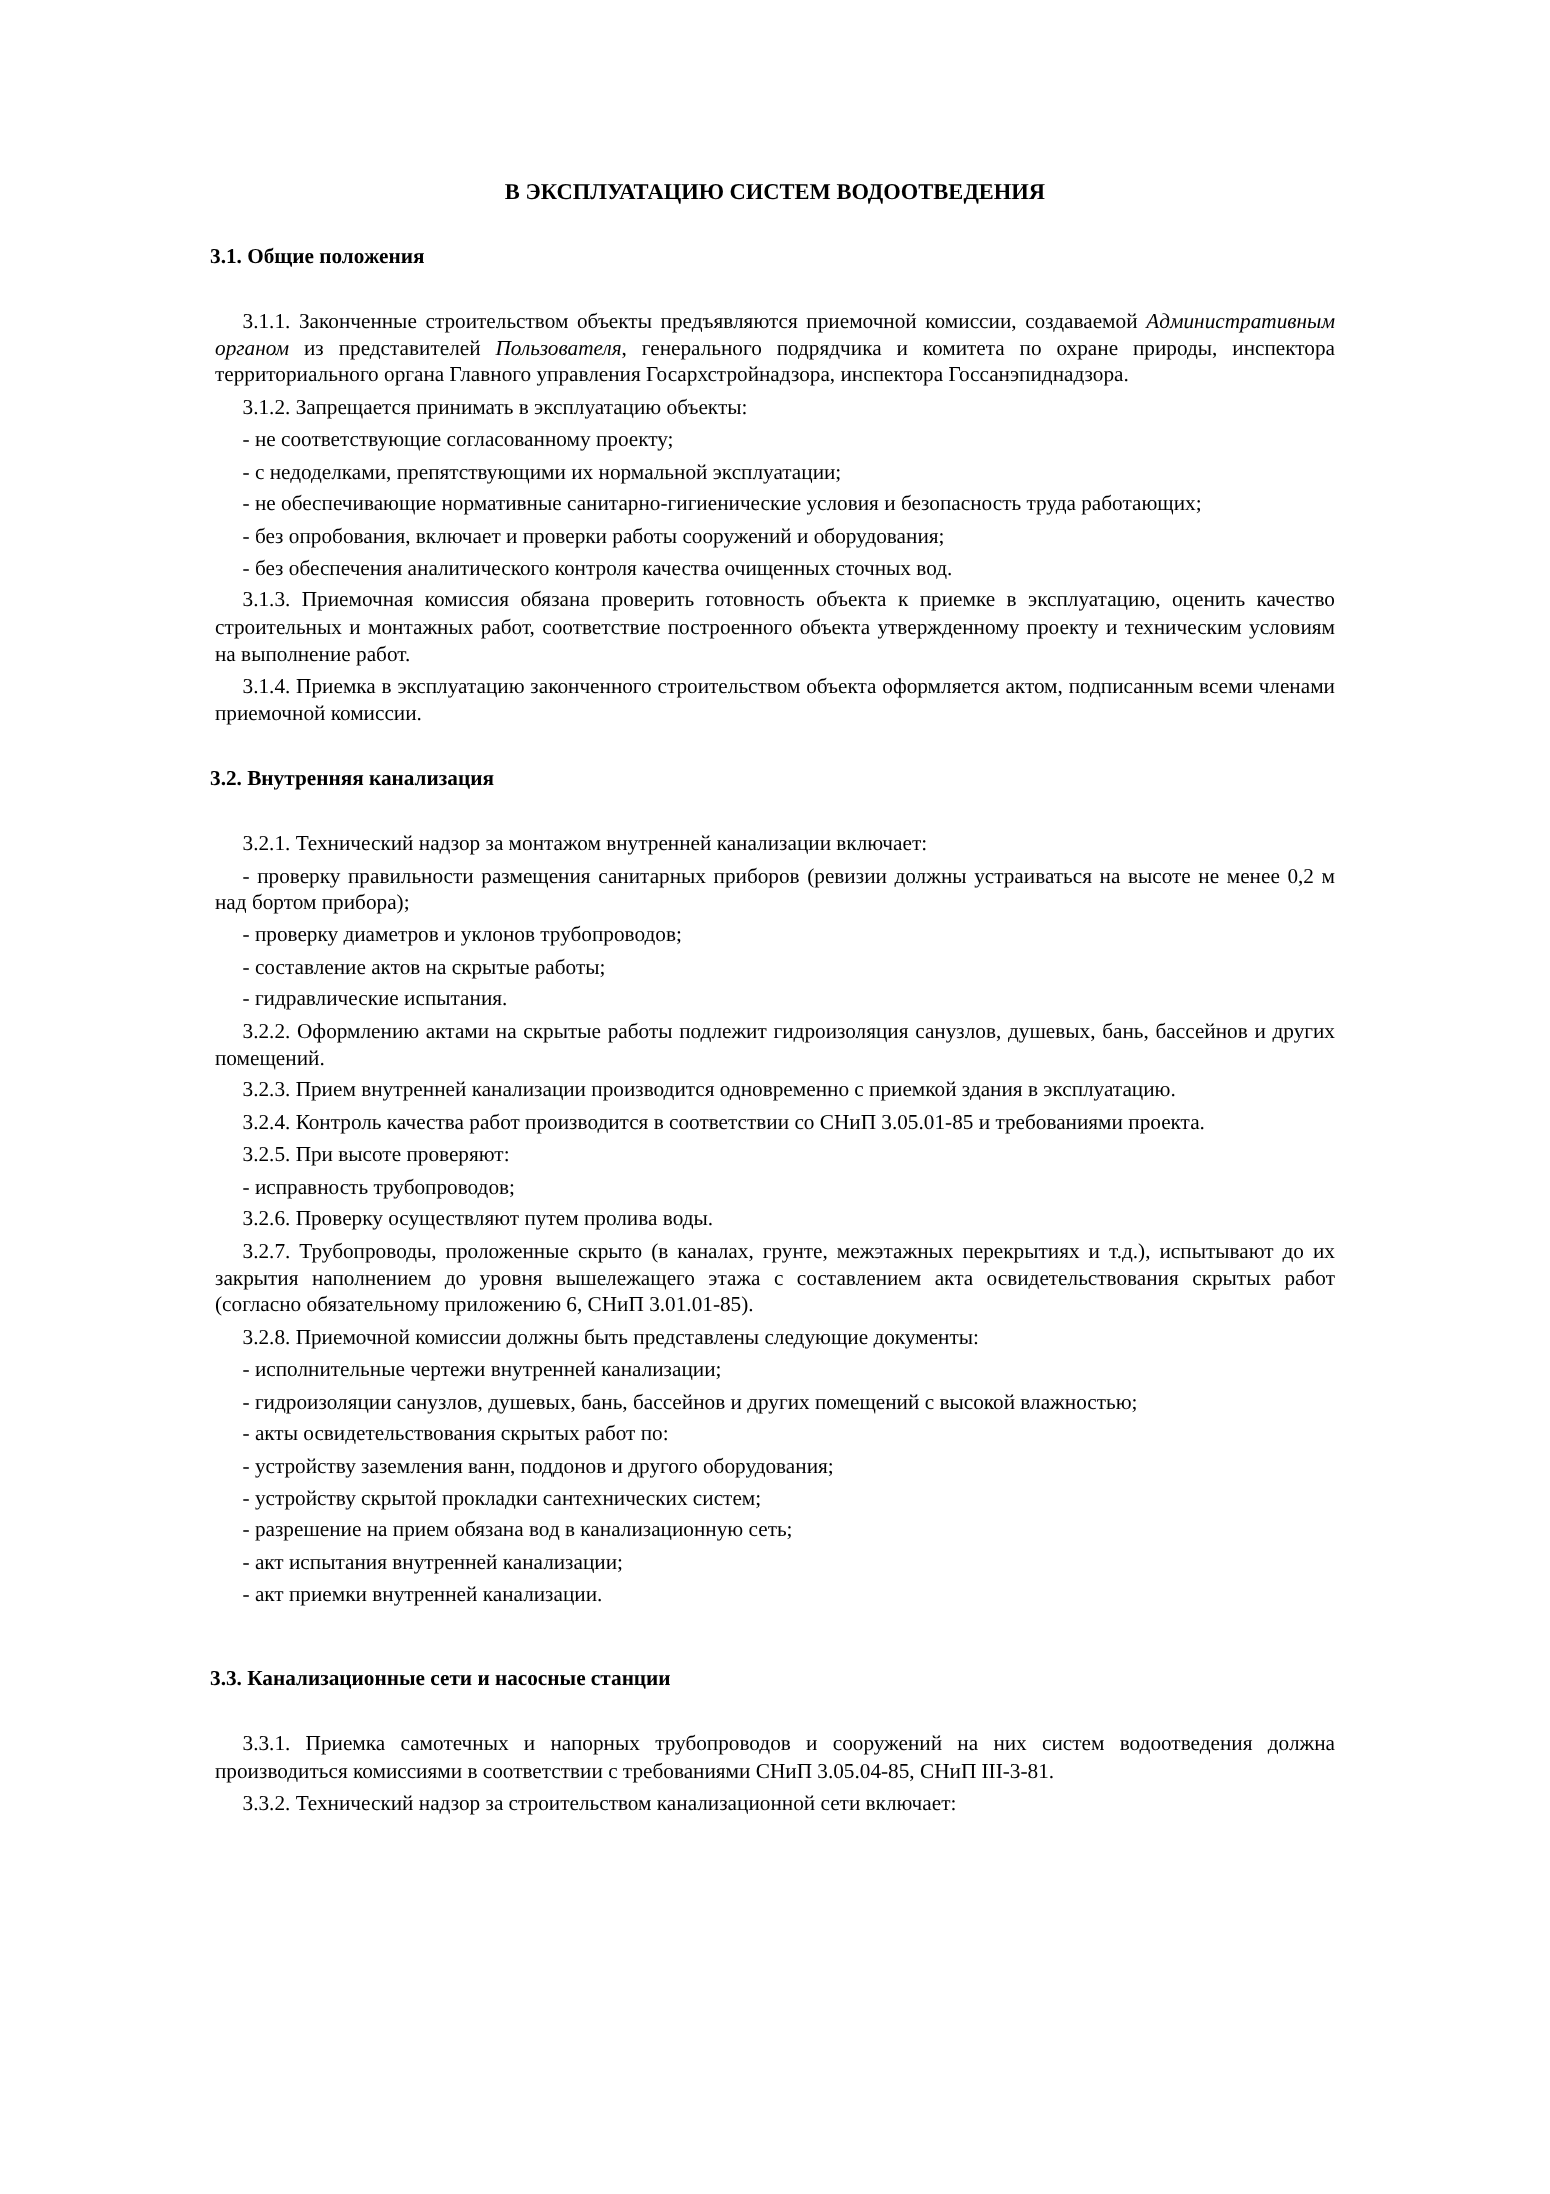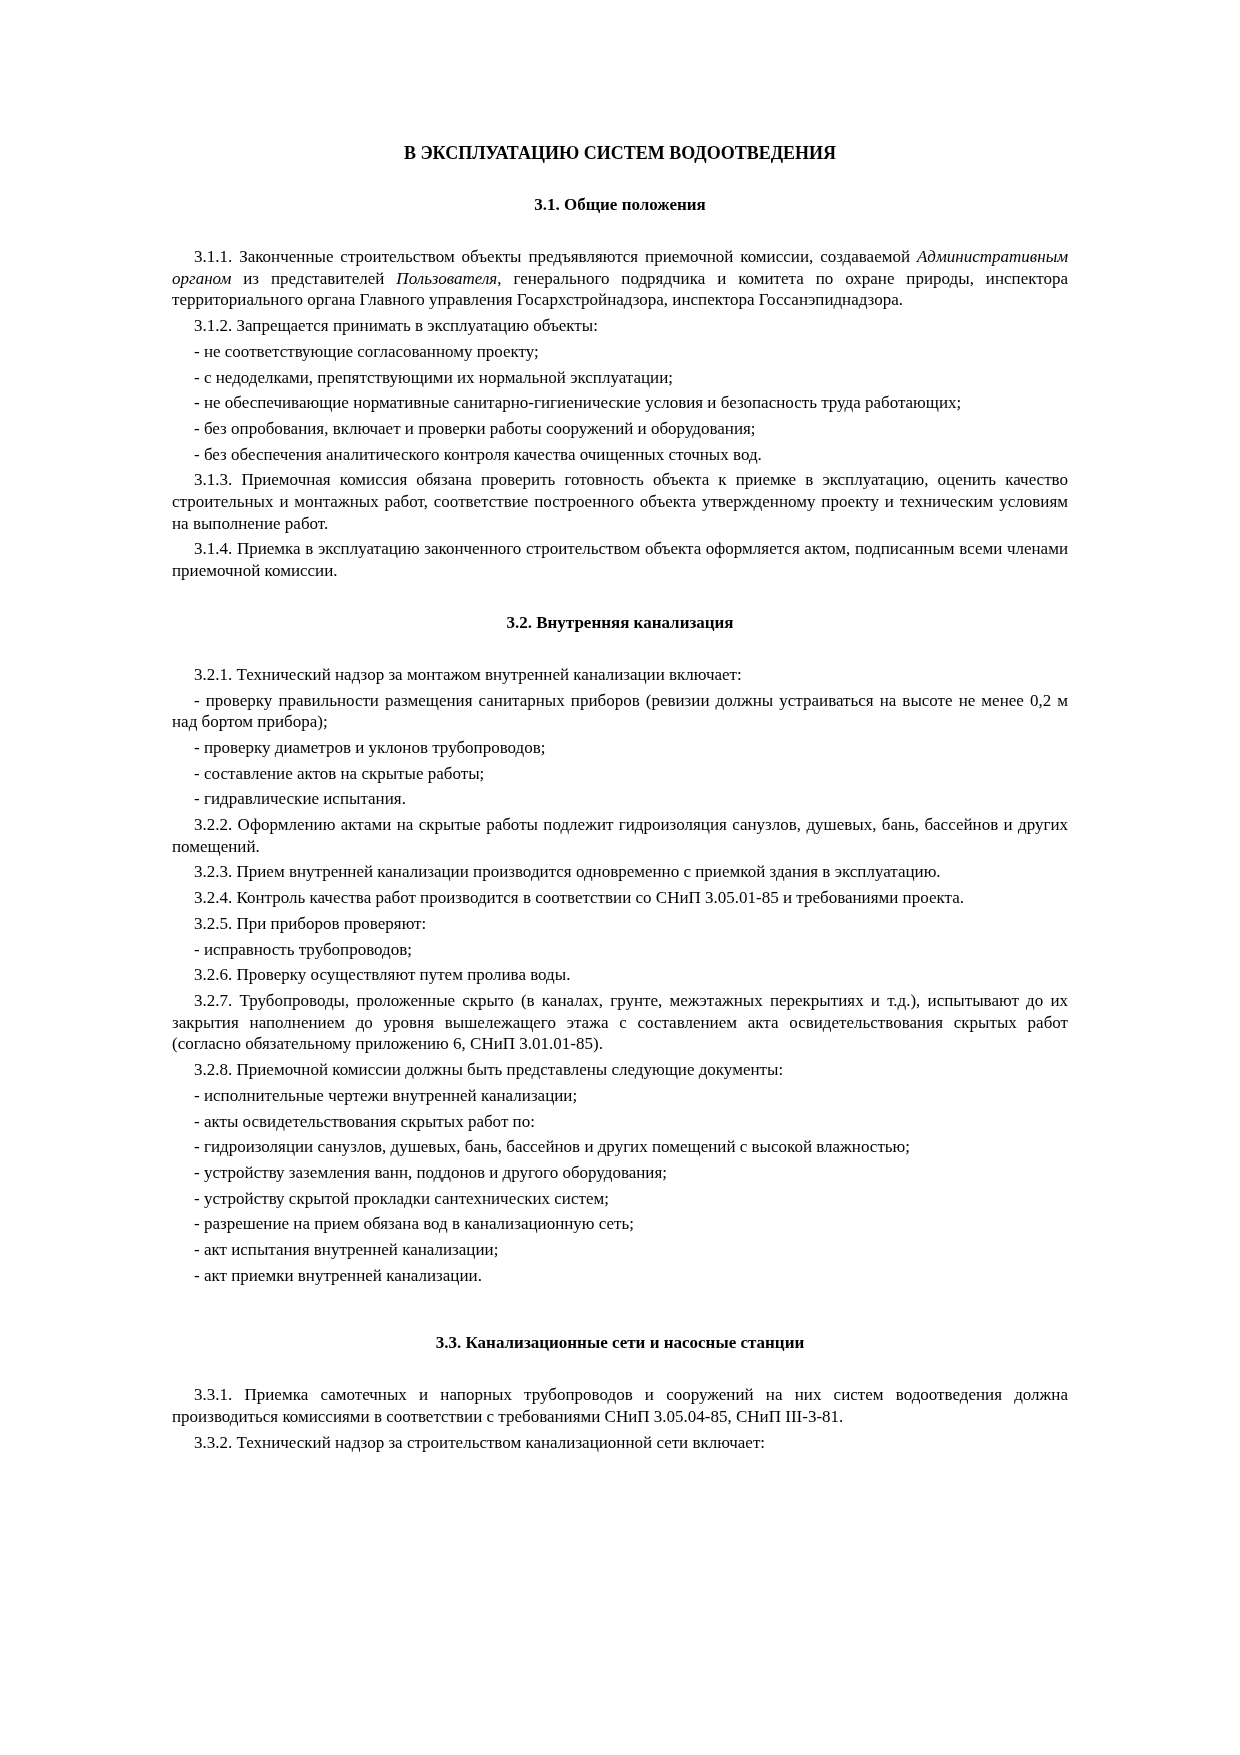--- a/index.html
+++ b/index.html
@@ -22,21 +22,21 @@
     font-size: 18px;
     line-height: 22px;
     font-weight: bold;
     text-align: center;
     margin: 0;
   }
   .sec-heading {
     font-size: 17px;
     line-height: 22px;
     font-weight: bold;
-    text-align: center;
+    text-align: left;
     margin: 30px 0;
   }
   .sec-heading.big-gap {
     margin-top: 46px;
   }
   .para {
     font-size: 17px;
     line-height: 21.7px;
     text-align: justify;
     text-indent: 22px;
@@ -67,28 +67,28 @@
   <h2 class="sec-heading">3.2. Внутренняя канализация</h2>
 
   <p class="para">3.2.1. Технический надзор за монтажом внутренней канализации включает:</p>
   <p class="para">- проверку правильности размещения санитарных приборов (ревизии должны устраиваться на высоте не менее 0,2 м над бортом прибора);</p>
   <p class="para">- проверку диаметров и уклонов трубопроводов;</p>
   <p class="para">- составление актов на скрытые работы;</p>
   <p class="para">- гидравлические испытания.</p>
   <p class="para">3.2.2. Оформлению актами на скрытые работы подлежит гидроизоляция санузлов, душевых, бань, бассейнов и других помещений.</p>
   <p class="para">3.2.3. Прием внутренней канализации производится одновременно с приемкой здания в эксплуатацию.</p>
   <p class="para">3.2.4. Контроль качества работ производится в соответствии со СНиП 3.05.01-85 и требованиями проекта.</p>
-  <p class="para">3.2.5. При приборов проверяют:</p>
+  <p class="para">3.2.5. При высоте проверяют:</p>
   <p class="para">- исправность трубопроводов;</p>
   <p class="para">3.2.6. Проверку осуществляют путем пролива воды.</p>
   <p class="para">3.2.7. Трубопроводы, проложенные скрыто (в каналах, грунте, межэтажных перекрытиях и т.д.), испытывают до их закрытия наполнением до уровня вышележащего этажа с составлением акта освидетельствования скрытых работ (согласно обязательному приложению 6, СНиП 3.01.01-85).</p>
   <p class="para">3.2.8. Приемочной комиссии должны быть представлены следующие документы:</p>
   <p class="para">- исполнительные чертежи внутренней канализации;</p>
+  <p class="para">- гидроизоляции санузлов, душевых, бань, бассейнов и других помещений с высокой влажностью;</p>
   <p class="para">- акты освидетельствования скрытых работ по:</p>
-  <p class="para">- гидроизоляции санузлов, душевых, бань, бассейнов и других помещений с высокой влажностью;</p>
   <p class="para">- устройству заземления ванн, поддонов и другого оборудования;</p>
   <p class="para">- устройству скрытой прокладки сантехнических систем;</p>
   <p class="para">- разрешение на прием обязана вод в канализационную сеть;</p>
   <p class="para">- акт испытания внутренней канализации;</p>
   <p class="para">- акт приемки внутренней канализации.</p>
 
   <h2 class="sec-heading big-gap">3.3. Канализационные сети и насосные станции</h2>
 
   <p class="para">3.3.1. Приемка самотечных и напорных трубопроводов и сооружений на них систем водоотведения должна производиться комиссиями в соответствии с требованиями СНиП 3.05.04-85, СНиП III-3-81.</p>
   <p class="para">3.3.2. Технический надзор за строительством канализационной сети включает:</p>

